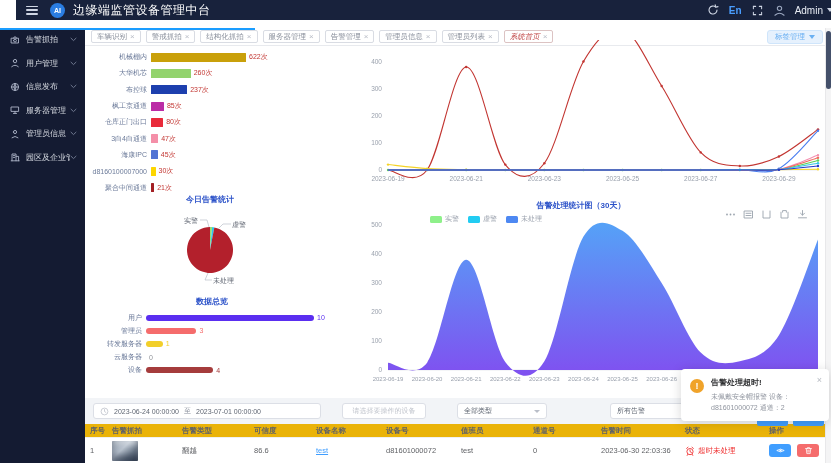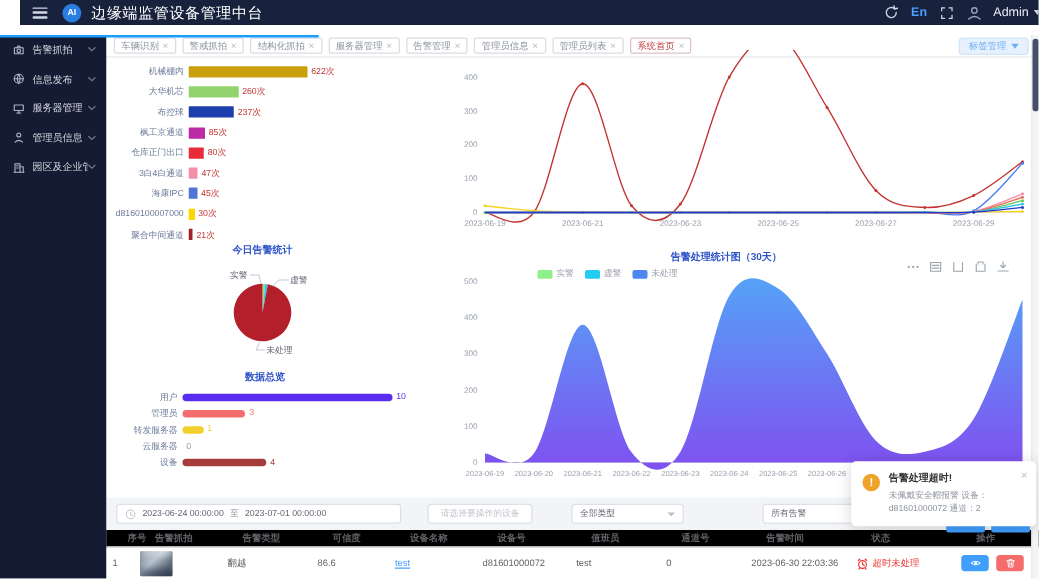--- a/index.html
+++ b/index.html
@@ -37,21 +37,21 @@
   .s-chev { margin-left:auto; display:flex; }
 
   
   .main { position:absolute; left:85px; top:28px; width:746px; height:435px; background:#fff; }
 
   .tabbar { position:absolute; left:0; top:0; width:746px; height:18px; background:#fff;
     border-bottom:1px solid #e8eaee; display:flex; align-items:center; padding-left:6px; }
   .chip { display:inline-flex; align-items:center; gap:3px; border:1px solid #d9dce3;
     border-radius:2px; background:#fff; height:13px; padding:0 5px; margin-right:5px;
     font-size:7.5px; color:#8a909c; cursor:pointer; white-space:nowrap; }
-  .chip.active { color:#c04545; border-color:#dcc3c3; }
+  .chip.active { color:#c04545; border-color:#dcc3c3;font-style:italic; }
   .chip .x { color:#b8bcc6; font-size:8px; cursor:pointer; }
   .manage-btn { position:absolute; right:8px; top:2px; height:14px; padding:0 7px;
     background:#e6f1fd; color:#6bb0f2; border:1px solid #cfe5fb; border-radius:3px;
     font-size:7.5px; display:flex; align-items:center; gap:4px; cursor:pointer; }
   .manage-btn .caret { border-top-color:#6bb0f2; border-left-width:3px; border-right-width:3px; }
 
   
   .chart-title { position:absolute; text-align:center; color:var(--title-blue);
     font-size:8px; font-weight:bold; }
   .hbar-wrap { position:absolute; }
@@ -84,22 +84,22 @@
   .sel1 { left:372px; top:5px; width:90px; }
   .sel2 { left:525px; top:5px; width:96px; }
   .sel .dcaret { width:0; height:0; border-left:3px solid transparent; border-right:3px solid transparent;
     border-top:3.5px solid #b9bec8; }
   .fbtn { position:absolute; top:16px; height:12px; width:31px; background:var(--accent);
     border:none; border-radius:2px; cursor:pointer; z-index:5; }
   .fbtn.b1 { left:672px; } .fbtn.b2 { left:708px; }
 
   
   .table { position:absolute; left:0; top:396px; width:746px; }
-  .thead { display:flex; align-items:center; height:14px; background:#000000;
-    padding-left:5px; border-bottom:1px solid #f0f0f0;justify-content:flex-end; }
+  .thead { display:flex; align-items:center; height:14px; background:#eab308;
+    padding-left:5px; border-bottom:1px solid #f0f0f0; }
   .th { font-size:7.5px; color:#606266; font-weight:bold; }
   .trow { display:flex; align-items:center; height:25px; padding-left:5px; background:#fff; }
   .td { font-size:7.5px; color:#606266; display:flex; align-items:center; }
   .c0{width:22px}.c1{width:70px}.c2{width:72px}.c3{width:62px}.c4{width:70px}
   .c5{width:75px}.c6{width:72px}.c7{width:68px}.c8{width:84px}.c9{width:84px}.c10{width:50px}
   .thumb { width:26px; height:20px; border-radius:1px;
     background:linear-gradient(135deg,#8d99a8 0%,#b9c3cf 40%,#6d7a8a 70%,#3f4b5c 100%);
     box-shadow:inset 0 -6px 6px rgba(20,30,50,.45), inset 0 4px 4px rgba(255,255,255,.35);
     cursor:pointer; }
   .link { color:var(--accent); text-decoration:underline; cursor:pointer; }
@@ -171,20 +171,34 @@
     <div id="sidebar-items">
         <div class="s-item">
           <span class="s-ico">
             <svg viewBox="0 0 10 10" width="10" height="10">
               <path d="M1.5 3.2 H8.5 V8 H1.5 Z" fill="none" stroke="currentColor" stroke-width="0.9" stroke-linecap="round" stroke-linejoin="round"></path>
               <path d="M3.5 3.2 L4.3 1.9 H5.7 L6.5 3.2" fill="none" stroke="currentColor" stroke-width="0.9" stroke-linecap="round" stroke-linejoin="round"></path>
               <path d="M5 5.6 m-1.4 0 a1.4 1.4 0 1 0 2.8 0 a1.4 1.4 0 1 0 -2.8 0" fill="none" stroke="currentColor" stroke-width="0.9" stroke-linecap="round" stroke-linejoin="round"></path>
             </svg>
           </span>
           <span class="s-lbl">告警抓拍</span>
+          <span class="s-chev">
+            <svg viewBox="0 0 7 5" width="7" height="5">
+              <path d="M1 1.2 L3.5 3.6 L6 1.2" fill="none" stroke="#6f788f" stroke-width="1" stroke-linecap="round"></path>
+            </svg>
+          </span>
+        </div>
+        <div class="s-item">
+          <span class="s-ico">
+            <svg viewBox="0 0 10 10" width="10" height="10">
+              <path d="M5 3.1 m-1.7 0 a1.7 1.7 0 1 0 3.4 0 a1.7 1.7 0 1 0 -3.4 0" fill="none" stroke="currentColor" stroke-width="0.9" stroke-linecap="round" stroke-linejoin="round"></path>
+              <path d="M1.7 8.7 Q5 5.7 8.3 8.7" fill="none" stroke="currentColor" stroke-width="0.9" stroke-linecap="round" stroke-linejoin="round"></path>
+            </svg>
+          </span>
+          <span class="s-lbl">用户管理</span>
           <span class="s-chev">
             <svg viewBox="0 0 7 5" width="7" height="5">
               <path d="M1 1.2 L3.5 3.6 L6 1.2" fill="none" stroke="#6f788f" stroke-width="1" stroke-linecap="round"></path>
             </svg>
           </span>
         </div>
         <div class="s-item">
           <span class="s-ico">
             <svg viewBox="0 0 10 10" width="10" height="10">
               <path d="M5 5 m-3.6 0 a3.6 3.6 0 1 0 7.2 0 a3.6 3.6 0 1 0 -7.2 0" fill="none" stroke="currentColor" stroke-width="0.9" stroke-linecap="round" stroke-linejoin="round"></path>

